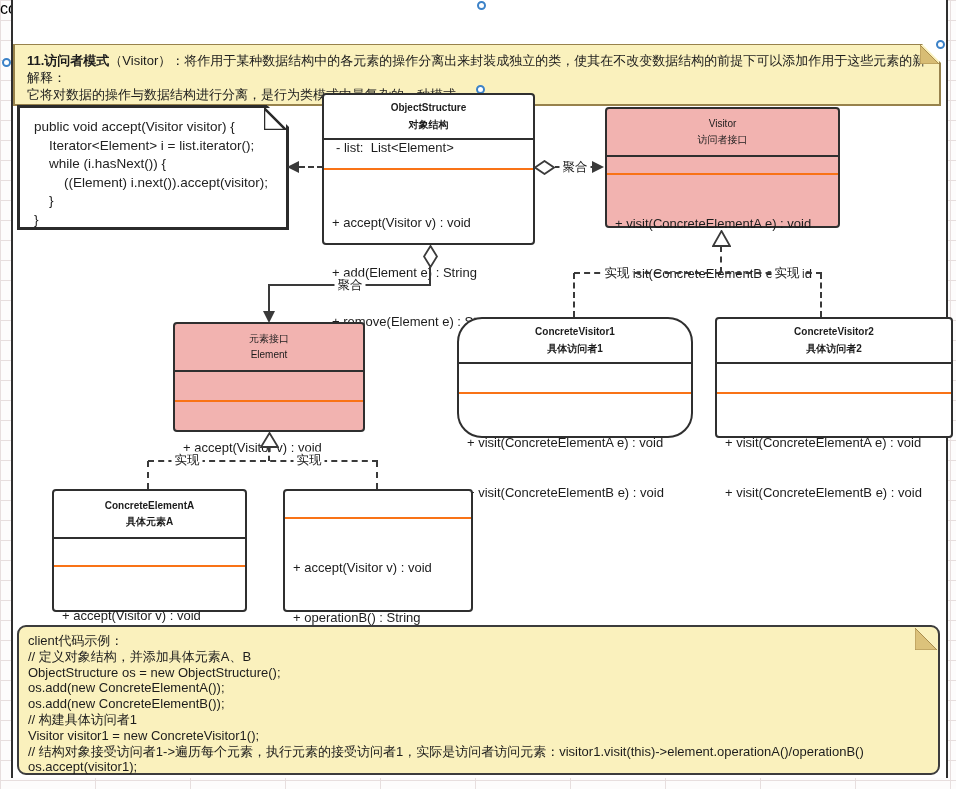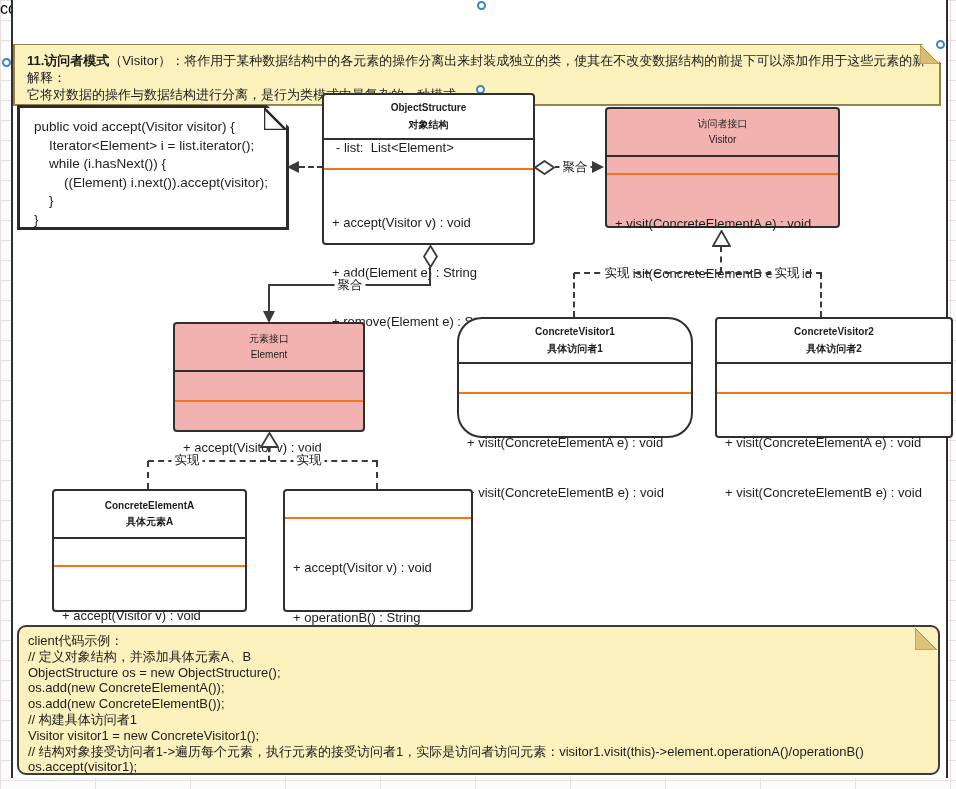--- a/index.html
+++ b/index.html
@@ -111,22 +111,22 @@
 <svg class="shape" style="left:534px;top:160px;" width="21" height="15">
     <polygon points="1,7.5 10.5,1 20,7.5 10.5,14" fill="#ffffff" stroke="#3a3a3a" stroke-width="1.8"></polygon>
   </svg>
 <div class="solid-h" style="left:555px;top:166px;width:40px;"></div>
 <div class="arr-right" style="left:592px;top:161px;"></div>
 <div class="conn-label" style="left:575px;top:167px;">聚合</div>
 
 
 <div class="uml pink thin" style="left:605px;top:107px;width:235px;height:121px;">
   <div class="sec-title" style="height:48px;">
+    <div>Visitor</div>
     <div>访问者接口</div>
-    <div>Visitor</div>
   </div>
   <div class="sec-attrs" style="height:18px;"></div>
   <div class="sec-methods">
     <div>+ visit(ConcreteElementA e) : void</div>
     <div>+ visit(ConcreteElementB e) : void</div>
   </div>
 </div>
 
 
 <svg class="shape" style="left:423px;top:245px;" width="15" height="23">

